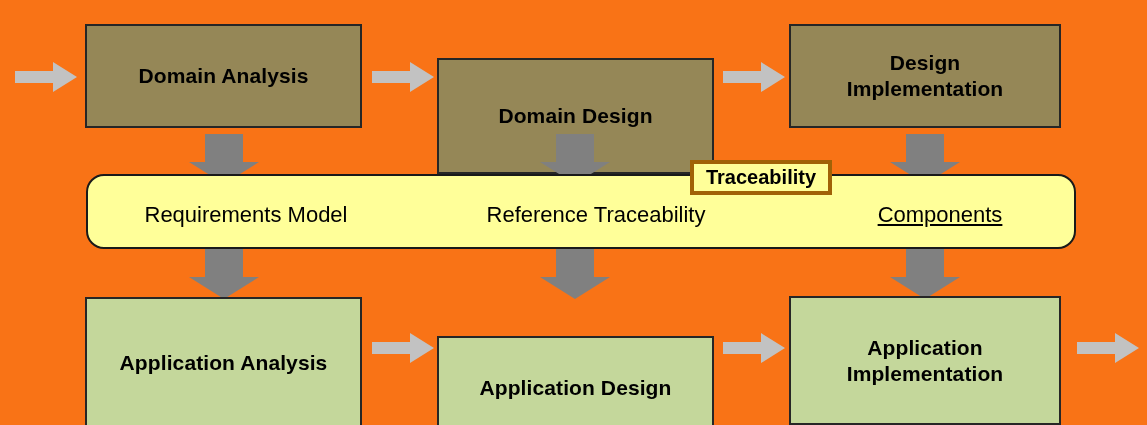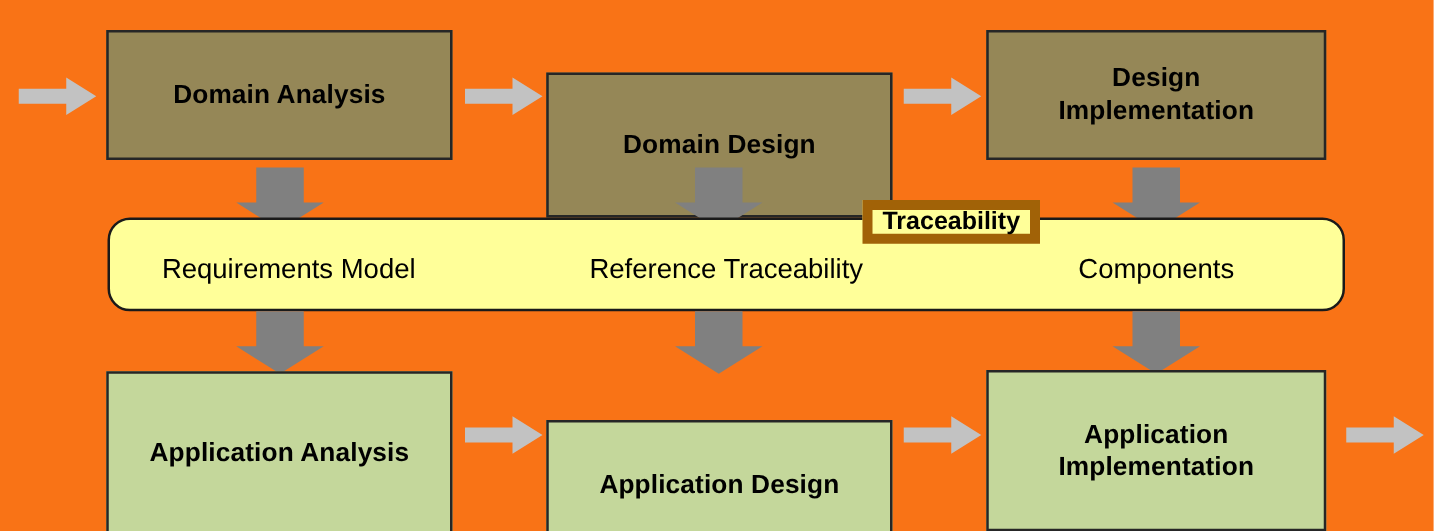--- a/index.html
+++ b/index.html
@@ -43,28 +43,29 @@
     background: #ffff99;
     border: 2px solid #1a1a1a;
     border-radius: 18px;
   }
   .band-label {
     position: absolute;
     font-size: 22px;
     color: #000000;
     white-space: nowrap;
     text-align: center;
+    padding-left: 15px;
   }
 
   
   .callout {
     position: absolute;
     box-sizing: border-box;
     background: #ffff99;
-    border: 8px solid #a16207;
+    border: 4px solid #a16207;
     display: flex;
     align-items: center;
     justify-content: center;
     font-weight: bold;
     font-size: 20px;
     color: #000000;
     white-space: nowrap;
   }
 
   
@@ -130,21 +131,21 @@
   <div class="band" style="left:86px; top:174px; width:990px; height:75px;"></div>
 
   <div class="band-label" style="left:86px; top:202px; width:290px;">
     <span>Requirements Model</span>
   </div>
 
   <div class="band-label" style="left:434px; top:202px; width:294px;">
     <span>Reference Traceability</span>
   </div>
 
-  <div class="band-label" style="left:787px; top:202px; width:276px;">
+  <div class="band-label" style="left:787px; top:202px; width:276px;text-decoration:underline;">
     <span>Components</span>
   </div>
 
   <div class="callout" style="left:690px; top:160px; width:142px; height:35px;">
     <span>Traceability</span>
   </div>
 
   <div class="arrow" style="left:189px; top:249px; width:70px; height:50px;">
     <svg width="70" height="50" viewBox="0 0 70 50">
       <polygon points="16,0 54,0 54,28 70,28 35,50 0,28 16,28" fill="#808080"></polygon>

